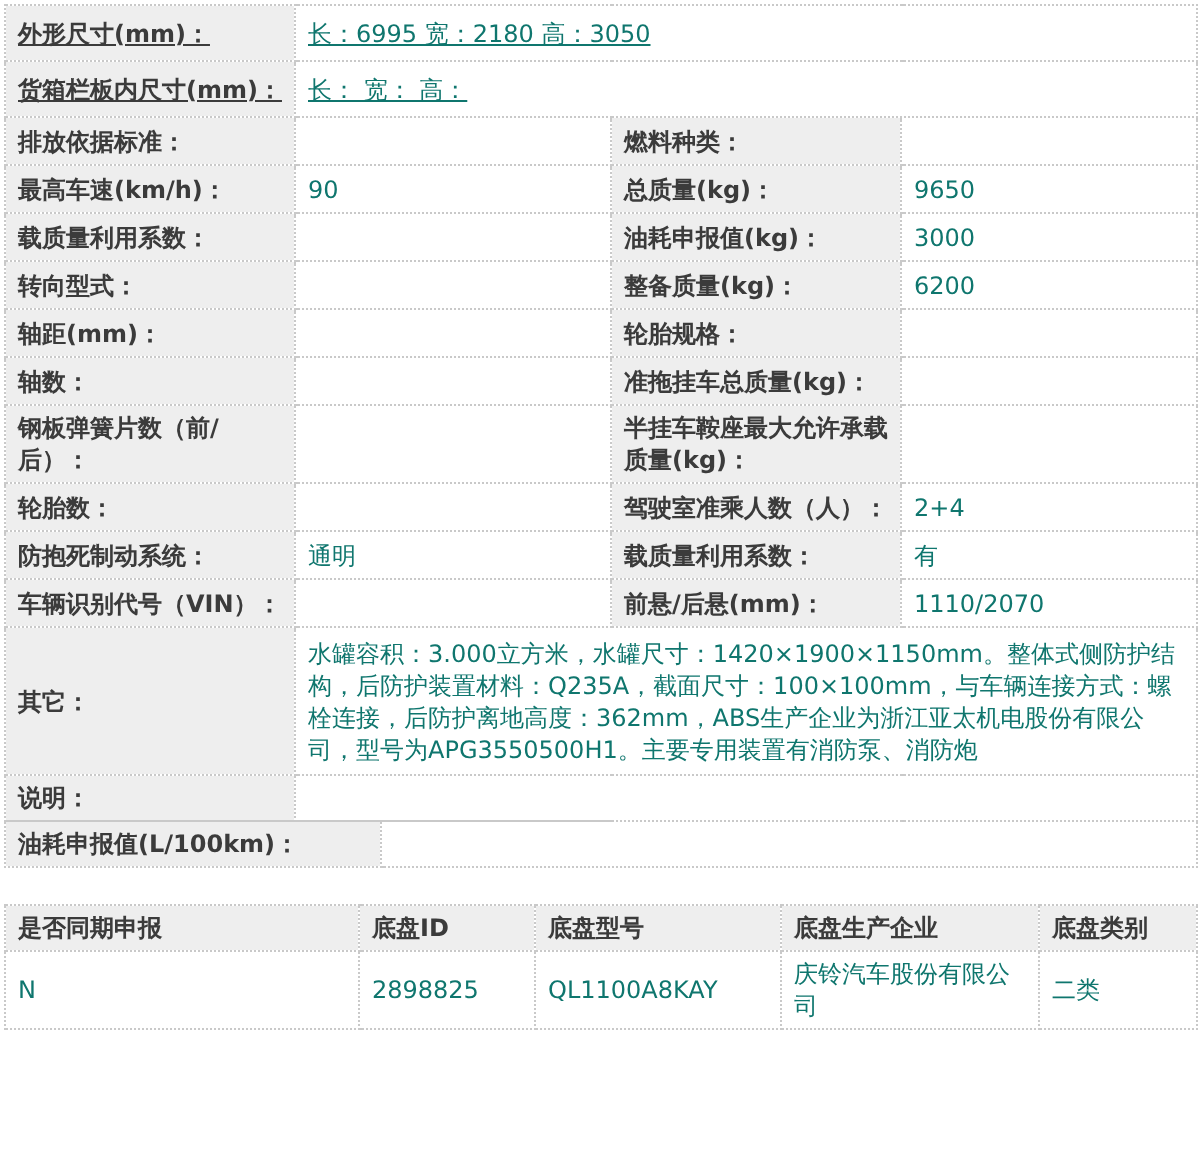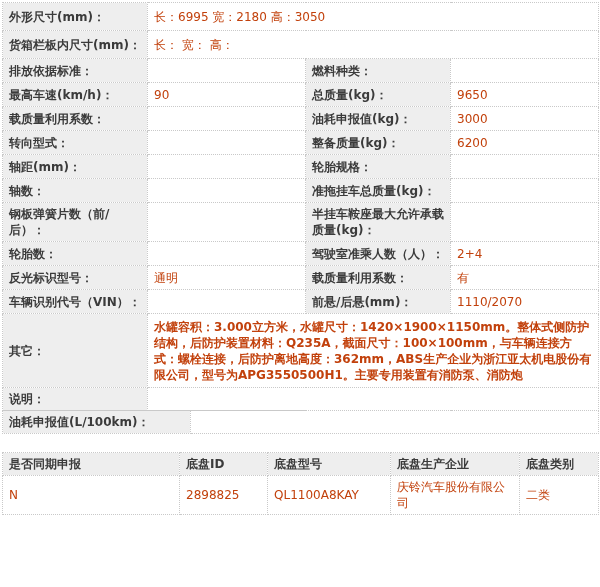--- a/index.html
+++ b/index.html
@@ -29,28 +29,28 @@
     word-break: break-all;
     overflow: hidden;
   }
   td.lbl, th.hdr {
     background: #eeeeee;
     color: #3b3b3b;
     font-weight: bold;
   }
   td.val {
     background: #ffffff;
-    color: #c2410c;
+    color: #0f766e;
     font-weight: normal;
   }
-  tr.h28 td { height: 28px; }
+  tr.h28 td { height: 28px; text-decoration: underline; }
   tr.h24 td { height: 24px; }
   tr.h36 td { height: 36px; }
   tr.h20 td { height: 20px; }
-  tr.other-row td { height: 74px; vertical-align: middle; font-weight: bold; }
+  tr.other-row td { height: 74px; vertical-align: middle; }
   #fuel-table { margin-top: -1px; }
   .gap { height: 18px; }
   #chassis-table th { height: 23px; }
   #chassis-table td { height: 24px; }
 </style>
 </head>
 <body>
 
 <div class="page">
 
@@ -112,21 +112,21 @@
         <td class="lbl">半挂车鞍座最大允许承载质量(kg)：</td>
         <td class="val"></td>
       </tr>
       <tr class="h24">
         <td class="lbl">轮胎数：</td>
         <td class="val"></td>
         <td class="lbl">驾驶室准乘人数（人）：</td>
         <td class="val">2+4</td>
       </tr>
       <tr class="h24">
-        <td class="lbl">反光标识型号：</td>
+        <td class="lbl">防抱死制动系统：</td>
         <td class="val">通明</td>
         <td class="lbl">载质量利用系数：</td>
         <td class="val">有</td>
       </tr>
       <tr class="h24">
         <td class="lbl">车辆识别代号（VIN）：</td>
         <td class="val"></td>
         <td class="lbl">前悬/后悬(mm)：</td>
         <td class="val">1110/2070</td>
       </tr>

